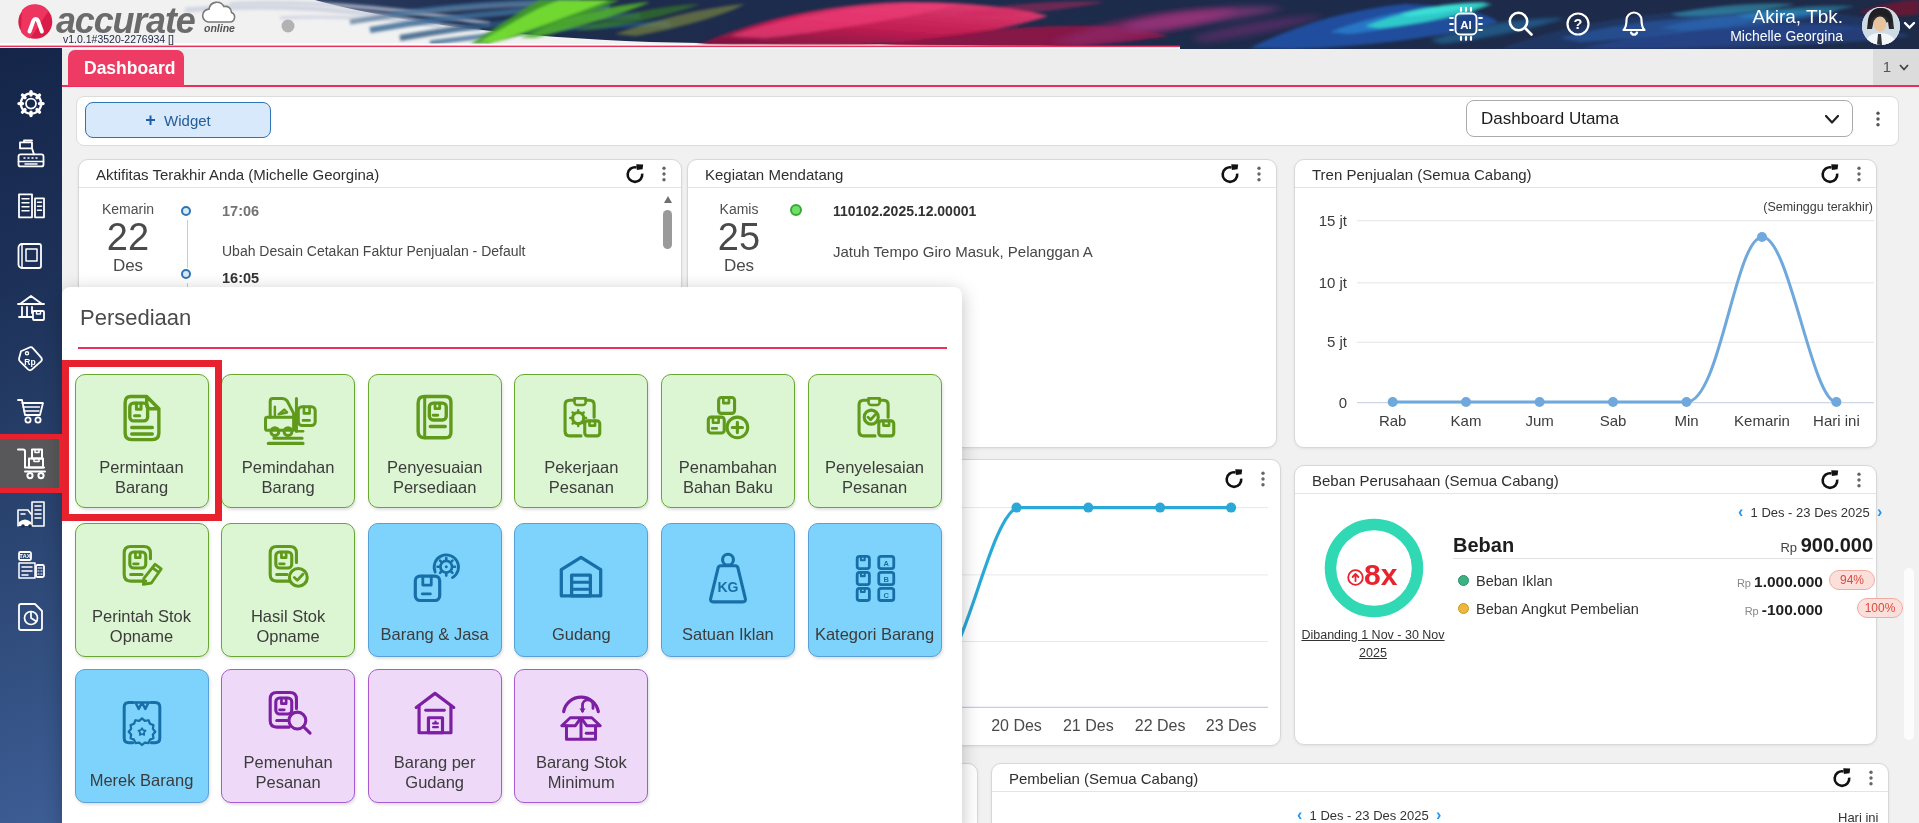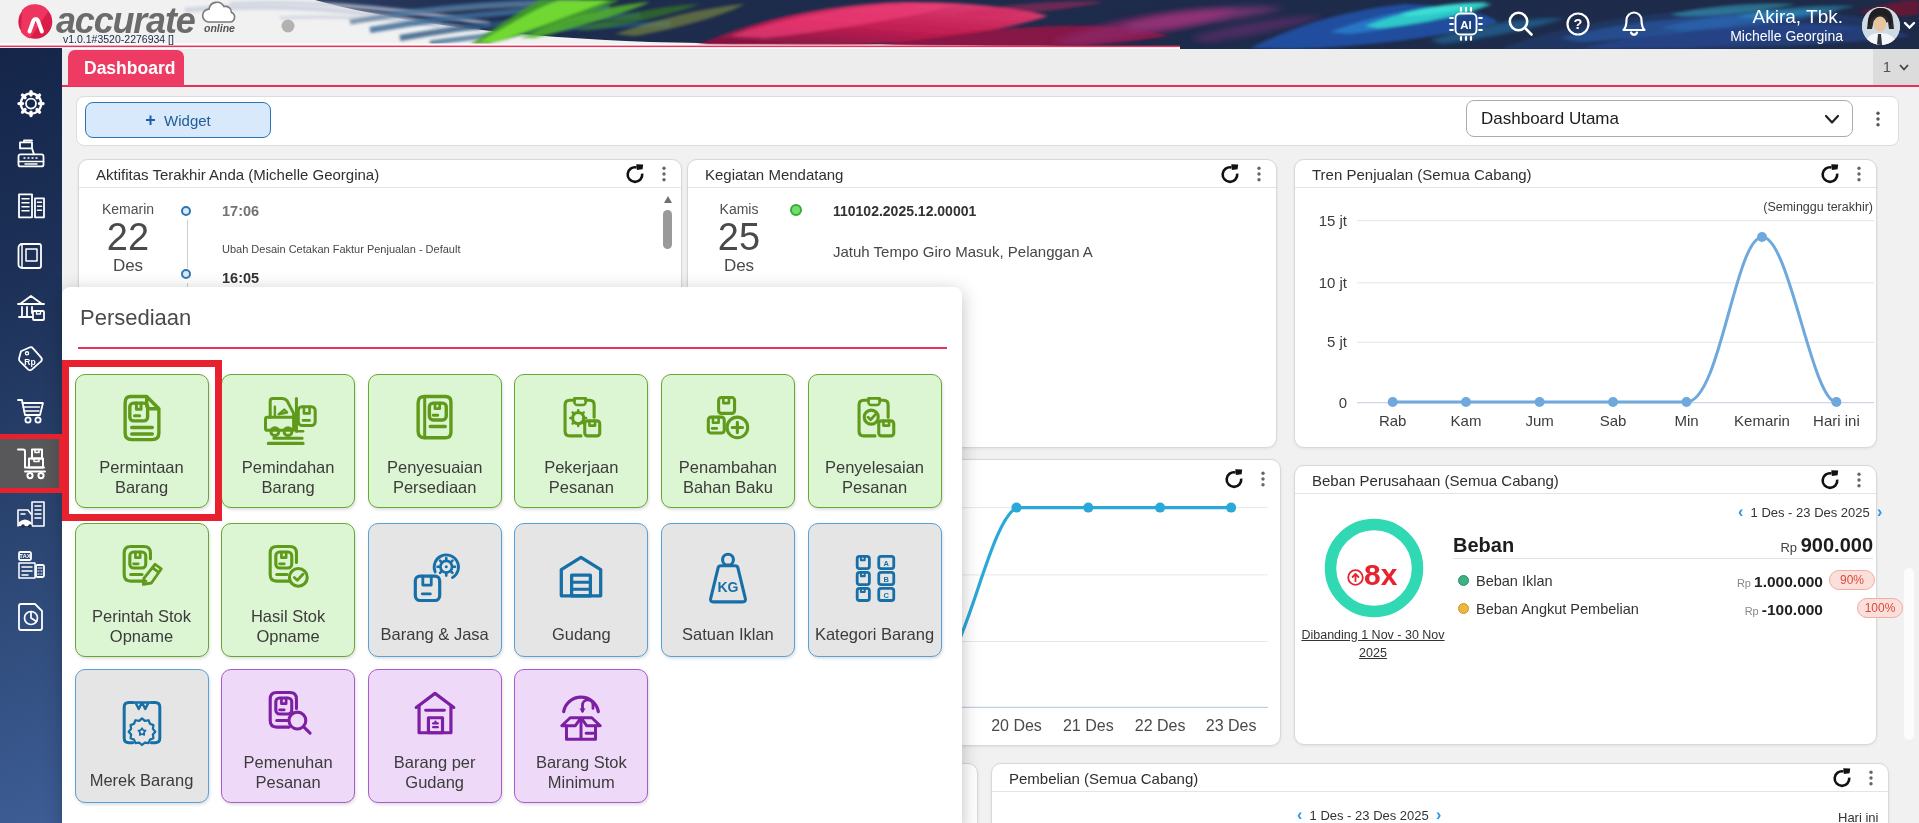--- a/index.html
+++ b/index.html
@@ -14,21 +14,21 @@
   .chead { position:absolute; left:0; top:0; right:0; height:28px; border-bottom:1px solid #e4e4e4; }
   .ctitle { position:absolute; left:17px; top:6px; font-size:15px; font-weight:normal; color:#2f2f2f; }
   .cicons { position:absolute; right:14px; top:3px; }
   .cicons svg { vertical-align:top; }
   #toolbar { left:76px; top:96px; width:1823px; height:50px; background:#fff; border:1px solid #dcdcdc; border-radius:8px; }
   #widgetbtn { left:85px; top:102px; width:186px; height:36px; background:#d7e9fb; border:1px solid #2e74b5; border-radius:8px; color:#235d97; font-size:15px; text-align:center; line-height:34px; }
   #dselect { left:1466px; top:100px; width:387px; height:37px; background:#fff; border:1px solid #ababab; border-radius:8px; font-size:17px; color:#1c1c1c; line-height:35px; padding-left:14px; }
   #popup { left:62px; top:287px; width:900px; height:545px; background:#fff; border-radius:8px; box-shadow:0 4px 18px rgba(0,0,0,.25); }
   .tile { position:absolute; width:134px; height:134px; border-radius:10px; text-align:center; box-shadow:1px 2px 3px rgba(0,0,0,.12); }
   .tile.g { background:#dcf5d2; border:1px solid #68a832; }
-  .tile.b { background:#e5e5e5; border:1px solid #58a0d8; }
+  .tile.b { background:#7dd3fc; border:1px solid #58a0d8; }
   .tile.p { background:#eedaf8; border:1px solid #a75bd0; }
   .tlabel { position:absolute; left:0; right:0; bottom:10px; font-size:16.5px; line-height:20px; color:#3c3c3c; }
   .tlabel.one { bottom:12px; }
   .ticon { position:absolute; left:50%; transform:translateX(-50%); top:14px; }
   .ticon.one { top:24px; }
   .redbox { position:absolute; border:7px solid #e8212e; }
 </style>
 </head>
 <body>
 <div id="header" class="abs">
@@ -280,21 +280,21 @@
   <div class="abs" style="left:14px;top:41px;width:70px;text-align:center;color:#4f4f4f;">
     <div style="font-size:14px;">Kemarin</div>
     <div style="font-size:38px;line-height:40px;color:#4a4a4a;">22</div>
     <div style="font-size:17px;line-height:18px;color:#4a4a4a;">Des</div>
   </div>
   <div class="abs" style="left:108px;top:60px;width:1px;height:48px;background:#ccc;"></div>
     <div class="abs" style="left:108px;top:123px;width:1px;height:166px;background:#ccc;"></div>
   <div class="abs" style="left:102px;top:46px;width:10px;height:10px;border:2px solid #2e75b5;border-radius:50%;background:#dbe9f7;"></div>
   <div class="abs" style="left:102px;top:109px;width:10px;height:10px;border:2px solid #2e75b5;border-radius:50%;background:#dbe9f7;"></div>
   <div class="abs" style="left:143px;top:43px;font-size:14.5px;font-weight:bold;color:#737373;">17:06</div>
-  <div class="abs" style="left:143px;top:83px;font-size:11px;color:#474747;">Ubah Desain Cetakan Faktur Penjualan - Default</div>
+  <div class="abs" style="left:143px;top:83px;font-size:14px;color:#474747;">Ubah Desain Cetakan Faktur Penjualan - Default</div>
   <div class="abs" style="left:143px;top:110px;font-size:14.5px;font-weight:bold;color:#333;">16:05</div>
   <div class="abs" style="left:584px;top:34px;width:10px;height:250px;">
     <div class="abs" style="left:1px;top:2px;width:0;height:0;border-left:4px solid transparent;border-right:4px solid transparent;border-bottom:7px solid #707070;"></div>
     <div class="abs" style="left:0px;top:16px;width:9px;height:39px;background:#9a9a9a;border-radius:5px;"></div>
   </div>
 </div>
 
 <div class="card" id="card2" style="left:687px;top:159px;width:590px;height:289px;">
   <div class="chead">
       <div class="ctitle">Kegiatan Mendatang</div>
@@ -408,21 +408,21 @@
         <circle cx="8.5" cy="8.5" r="7.3" fill="none" stroke="#e8232e" stroke-width="1.8"></circle>
         <path d="M8.5,12.2 V5.6 M5.6,8 L8.5,5 L11.4,8" fill="none" stroke="#e8232e" stroke-width="1.8" stroke-linecap="round" stroke-linejoin="round"></path>
       </svg>8x</div>
   <div class="abs" style="left:-7px;top:160px;width:170px;text-align:center;font-size:12.5px;line-height:18px;color:#333;text-decoration:underline;">Dibanding 1 Nov - 30 Nov<br>2025</div>
   <div class="abs" style="left:158px;top:68px;font-size:20px;font-weight:bold;color:#1d1d1d;">Beban</div>
   <div class="abs" style="left:400px;top:68px;width:178px;text-align:right;font-size:20px;font-weight:bold;color:#1d1d1d;"><span style="font-size:13px;font-weight:normal;color:#444;">Rp </span>900.000</div>
   <div class="abs" style="left:158px;top:92px;width:420px;height:1px;background:#e2e2e2;"></div>
   <div class="abs" style="left:163px;top:109px;width:11px;height:11px;border-radius:50%;background:#3cb181;border:1px solid #2f8f68;"></div>
   <div class="abs" style="left:181px;top:107px;font-size:14.5px;color:#333;">Beban Iklan</div>
   <div class="abs" style="left:360px;top:107px;width:168px;text-align:right;font-size:15.5px;font-weight:bold;color:#222;"><span style="font-size:11px;font-weight:normal;color:#888;">Rp </span>1.000.000</div>
-  <div class="abs" style="left:534px;top:104px;width:46px;height:20px;background:#fbdfdb;border:1px solid #f2aba0;border-radius:10px;color:#dc4a3d;font-size:12px;text-align:center;line-height:19px;">90%</div>
+  <div class="abs" style="left:534px;top:104px;width:46px;height:20px;background:#fbdfdb;border:1px solid #f2aba0;border-radius:10px;color:#dc4a3d;font-size:12px;text-align:center;line-height:19px;">94%</div>
   <div class="abs" style="left:163px;top:137px;width:11px;height:11px;border-radius:50%;background:#ecb73c;border:1px solid #c99a25;"></div>
   <div class="abs" style="left:181px;top:135px;font-size:14.5px;color:#333;">Beban Angkut Pembelian</div>
   <div class="abs" style="left:360px;top:135px;width:168px;text-align:right;font-size:15.5px;font-weight:bold;color:#222;"><span style="font-size:11px;font-weight:normal;color:#888;">Rp </span>-100.000</div>
   <div class="abs" style="left:534px;top:132px;width:46px;height:20px;background:#fbdfdb;border:1px solid #f2aba0;border-radius:10px;color:#dc4a3d;font-size:12px;text-align:center;line-height:19px;margin-left:28px;">100%</div>
 </div>
 
 <div class="card" style="left:760px;top:763px;width:218px;height:80px;"></div>
 
 <div class="card" id="card6" style="left:991px;top:763px;width:898px;height:80px;">
   <div class="chead">

